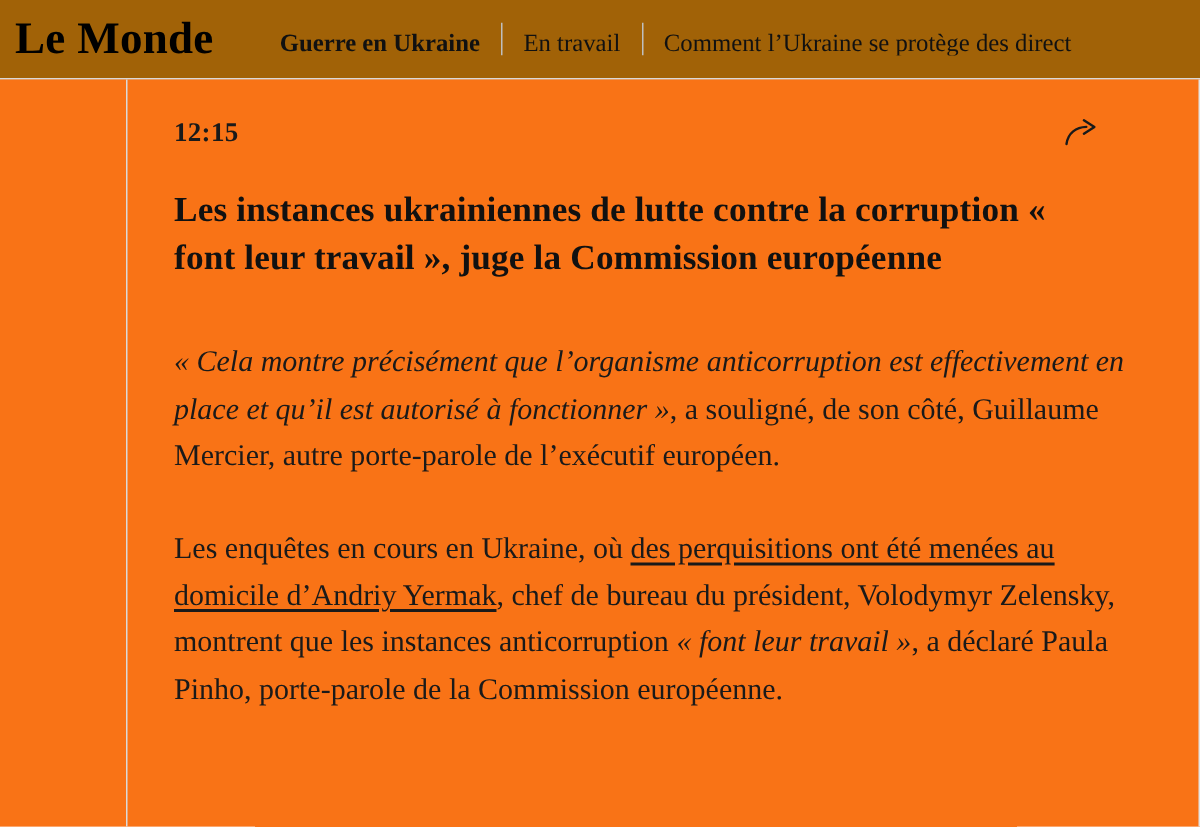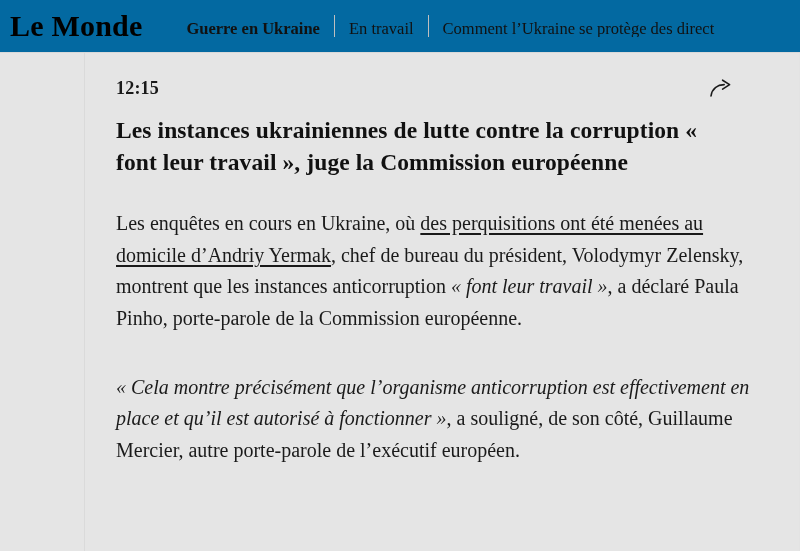--- a/index.html
+++ b/index.html
@@ -12,21 +12,21 @@
     height: 551px;
     overflow: hidden;
     font-family: "Liberation Sans", sans-serif;
     color: #1a1a1a;
   }
 
   
   .header {
     position: relative;
     height: 52px;
-    background: #0369a1;
+    background: #a16207;
     display: flex;
     align-items: center;
     border-bottom: 1px solid #d9d9d9;
     overflow: hidden;
   }
   .logo {
     font-family: "Liberation Serif", serif;
     font-size: 30px;
     font-weight: 700;
     letter-spacing: 0.2px;
@@ -59,21 +59,21 @@
     width: 1px;
     height: 22px;
     background: #bfbfbf;
     flex: 0 0 auto;
   }
 
   
   .page {
     position: relative;
     height: 499px;
-    background: #e5e5e5;
+    background: #f97316;
   }
   .rail {
     position: absolute;
     left: 84px;
     top: 0;
     bottom: 0;
     width: 1px;
     background: #dadada;
   }
   .rail-right {
@@ -115,21 +115,21 @@
     cursor: pointer;
   }
   .share-btn svg { display: block; }
 
   .headline {
     font-family: "Liberation Serif", serif;
     font-size: 23.5px;
     font-weight: 700;
     line-height: 1.35;
     color: #111111;
-    margin-top: 12px;
+    margin-top: 22px;
     max-width: 620px;
     letter-spacing: 0.1px;
   }
 
   .para {
     font-family: "Liberation Serif", serif;
     font-size: 20px;
     line-height: 1.57;
     color: #1a1a1a;
     margin-top: 30px;
@@ -170,22 +170,22 @@
       <div class="share-btn">
         <svg width="24" height="22" viewBox="0 0 24 22" fill="none" xmlns="http://www.w3.org/2000/svg">
           <path d="M2 19 C3 11.5 8.5 7.8 15.2 7.6" stroke="#1a1a1a" stroke-width="1.6" fill="none" stroke-linecap="round"></path>
           <path d="M13.6 3.2 L20.6 7.6 L13.6 12.1" stroke="#1a1a1a" stroke-width="1.6" fill="none" stroke-linecap="round" stroke-linejoin="round"></path>
         </svg>
       </div>
     </div>
 
     <h2 class="headline">Les instances ukrainiennes de lutte contre la corruption « font leur travail », juge la Commission européenne</h2>
 
+    <p class="para second">
+      <em>« Cela montre précisément que l’organisme anticorruption est effectivement en place et qu’il est autorisé à fonctionner »</em><span>, a souligné, de son côté, Guillaume Mercier, autre porte-parole de l’exécutif européen.</span>
+    </p>
+
     <p class="para">
       <span>Les enquêtes en cours en Ukraine, où </span><a href="#">des perquisitions ont été menées au domicile d’Andriy Yermak</a><span>, chef de bureau du président, Volodymyr Zelensky, montrent que les instances anticorruption </span><em>« font leur travail »</em><span>, a déclaré Paula Pinho, porte-parole de la Commission européenne.</span>
-    </p>
-
-    <p class="para second">
-      <em>« Cela montre précisément que l’organisme anticorruption est effectivement en place et qu’il est autorisé à fonctionner »</em><span>, a souligné, de son côté, Guillaume Mercier, autre porte-parole de l’exécutif européen.</span>
     </p>
 
   </div>
 </div>
 
 </body></html>

